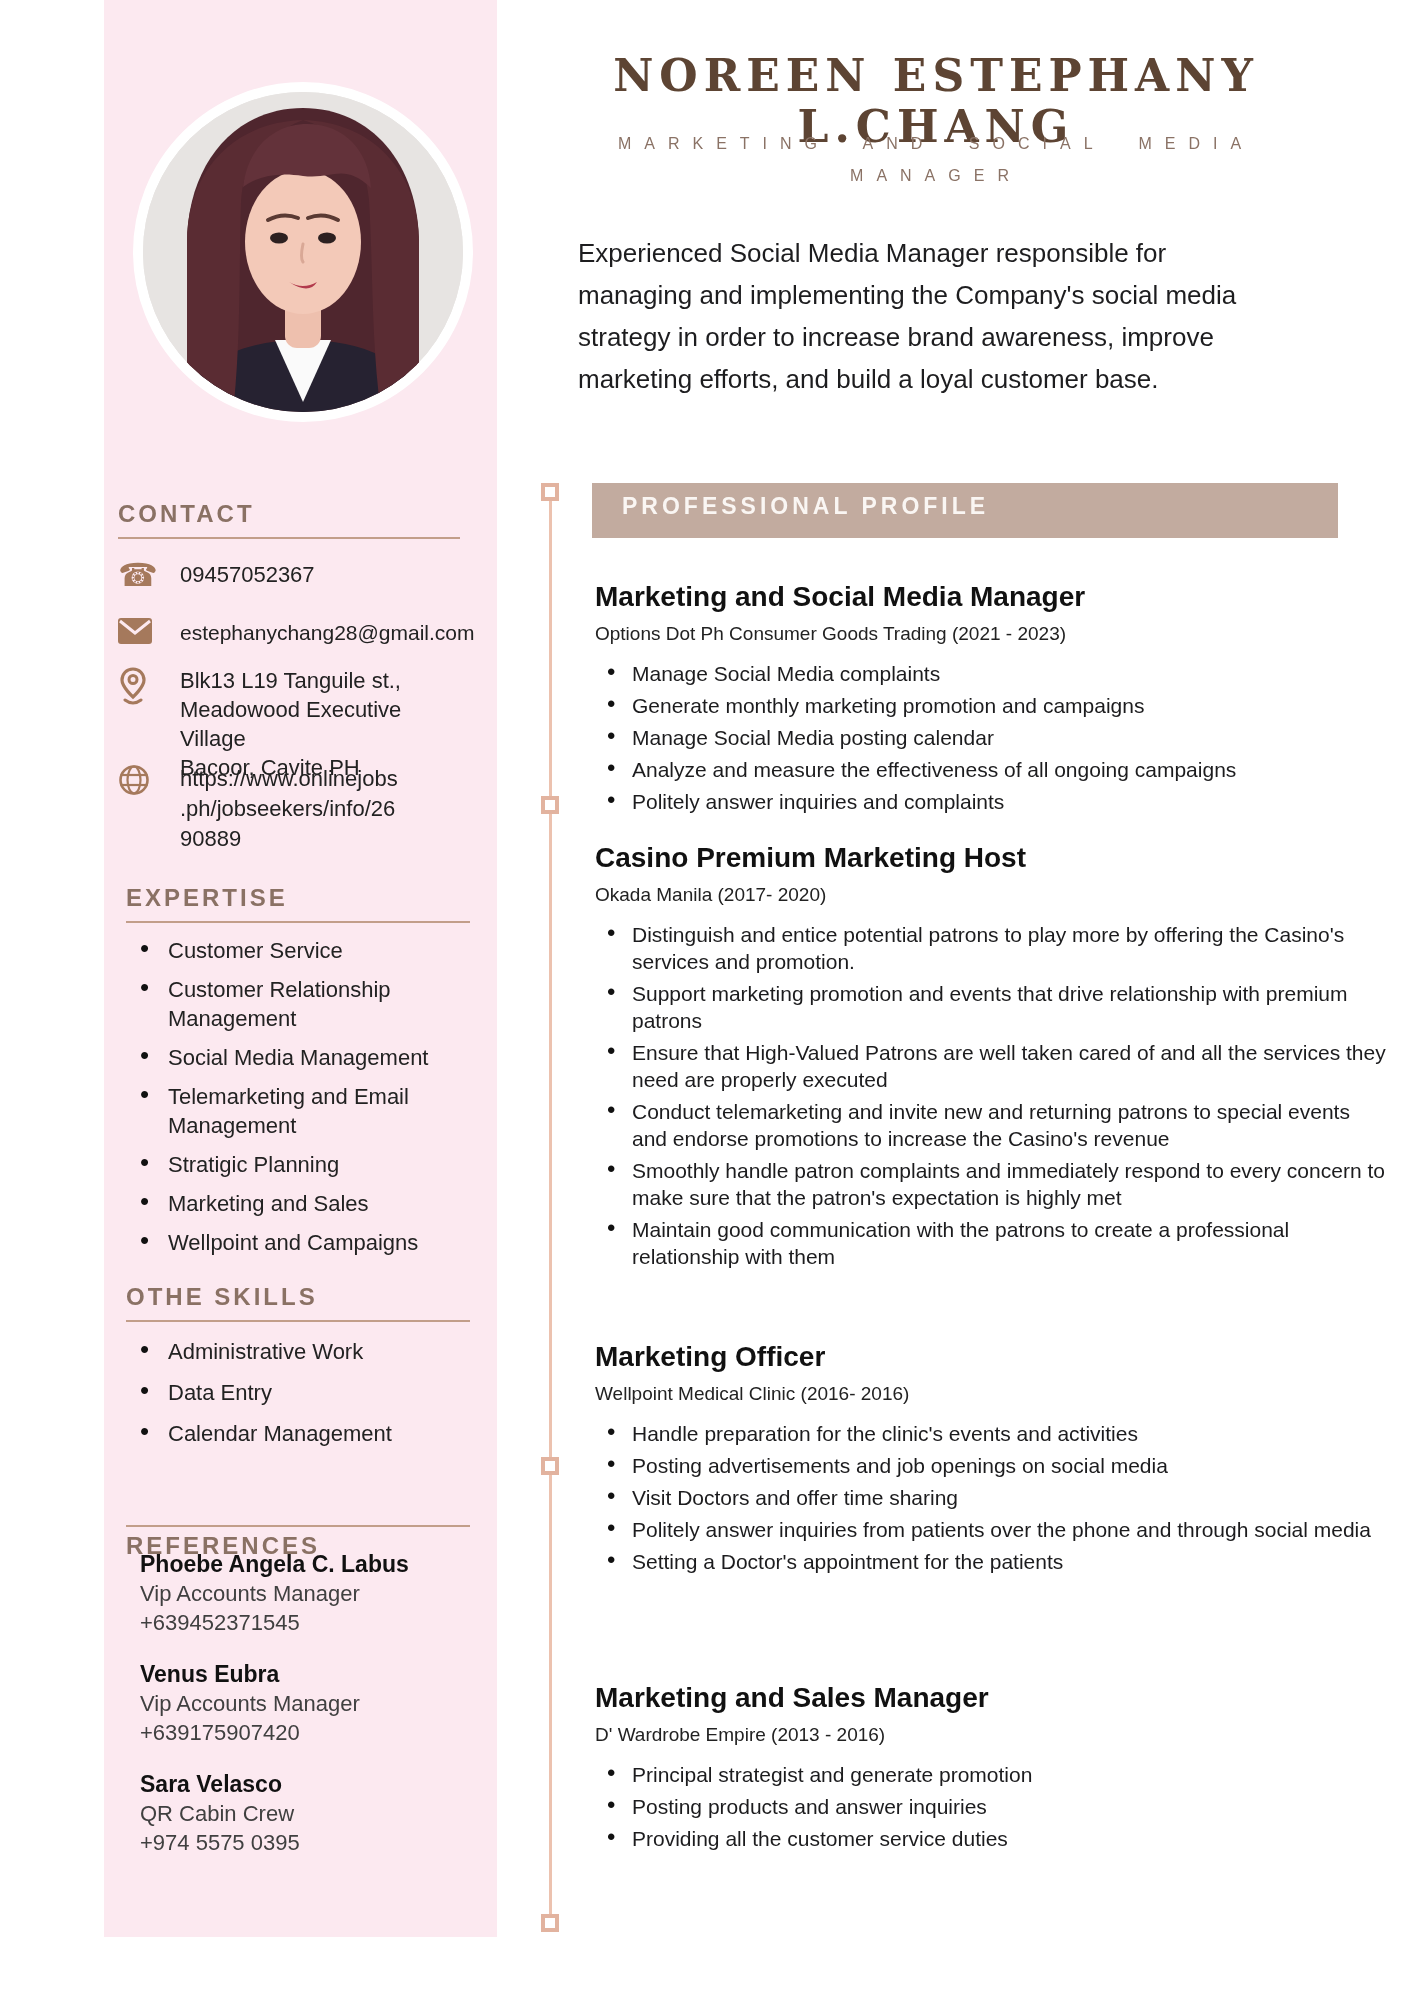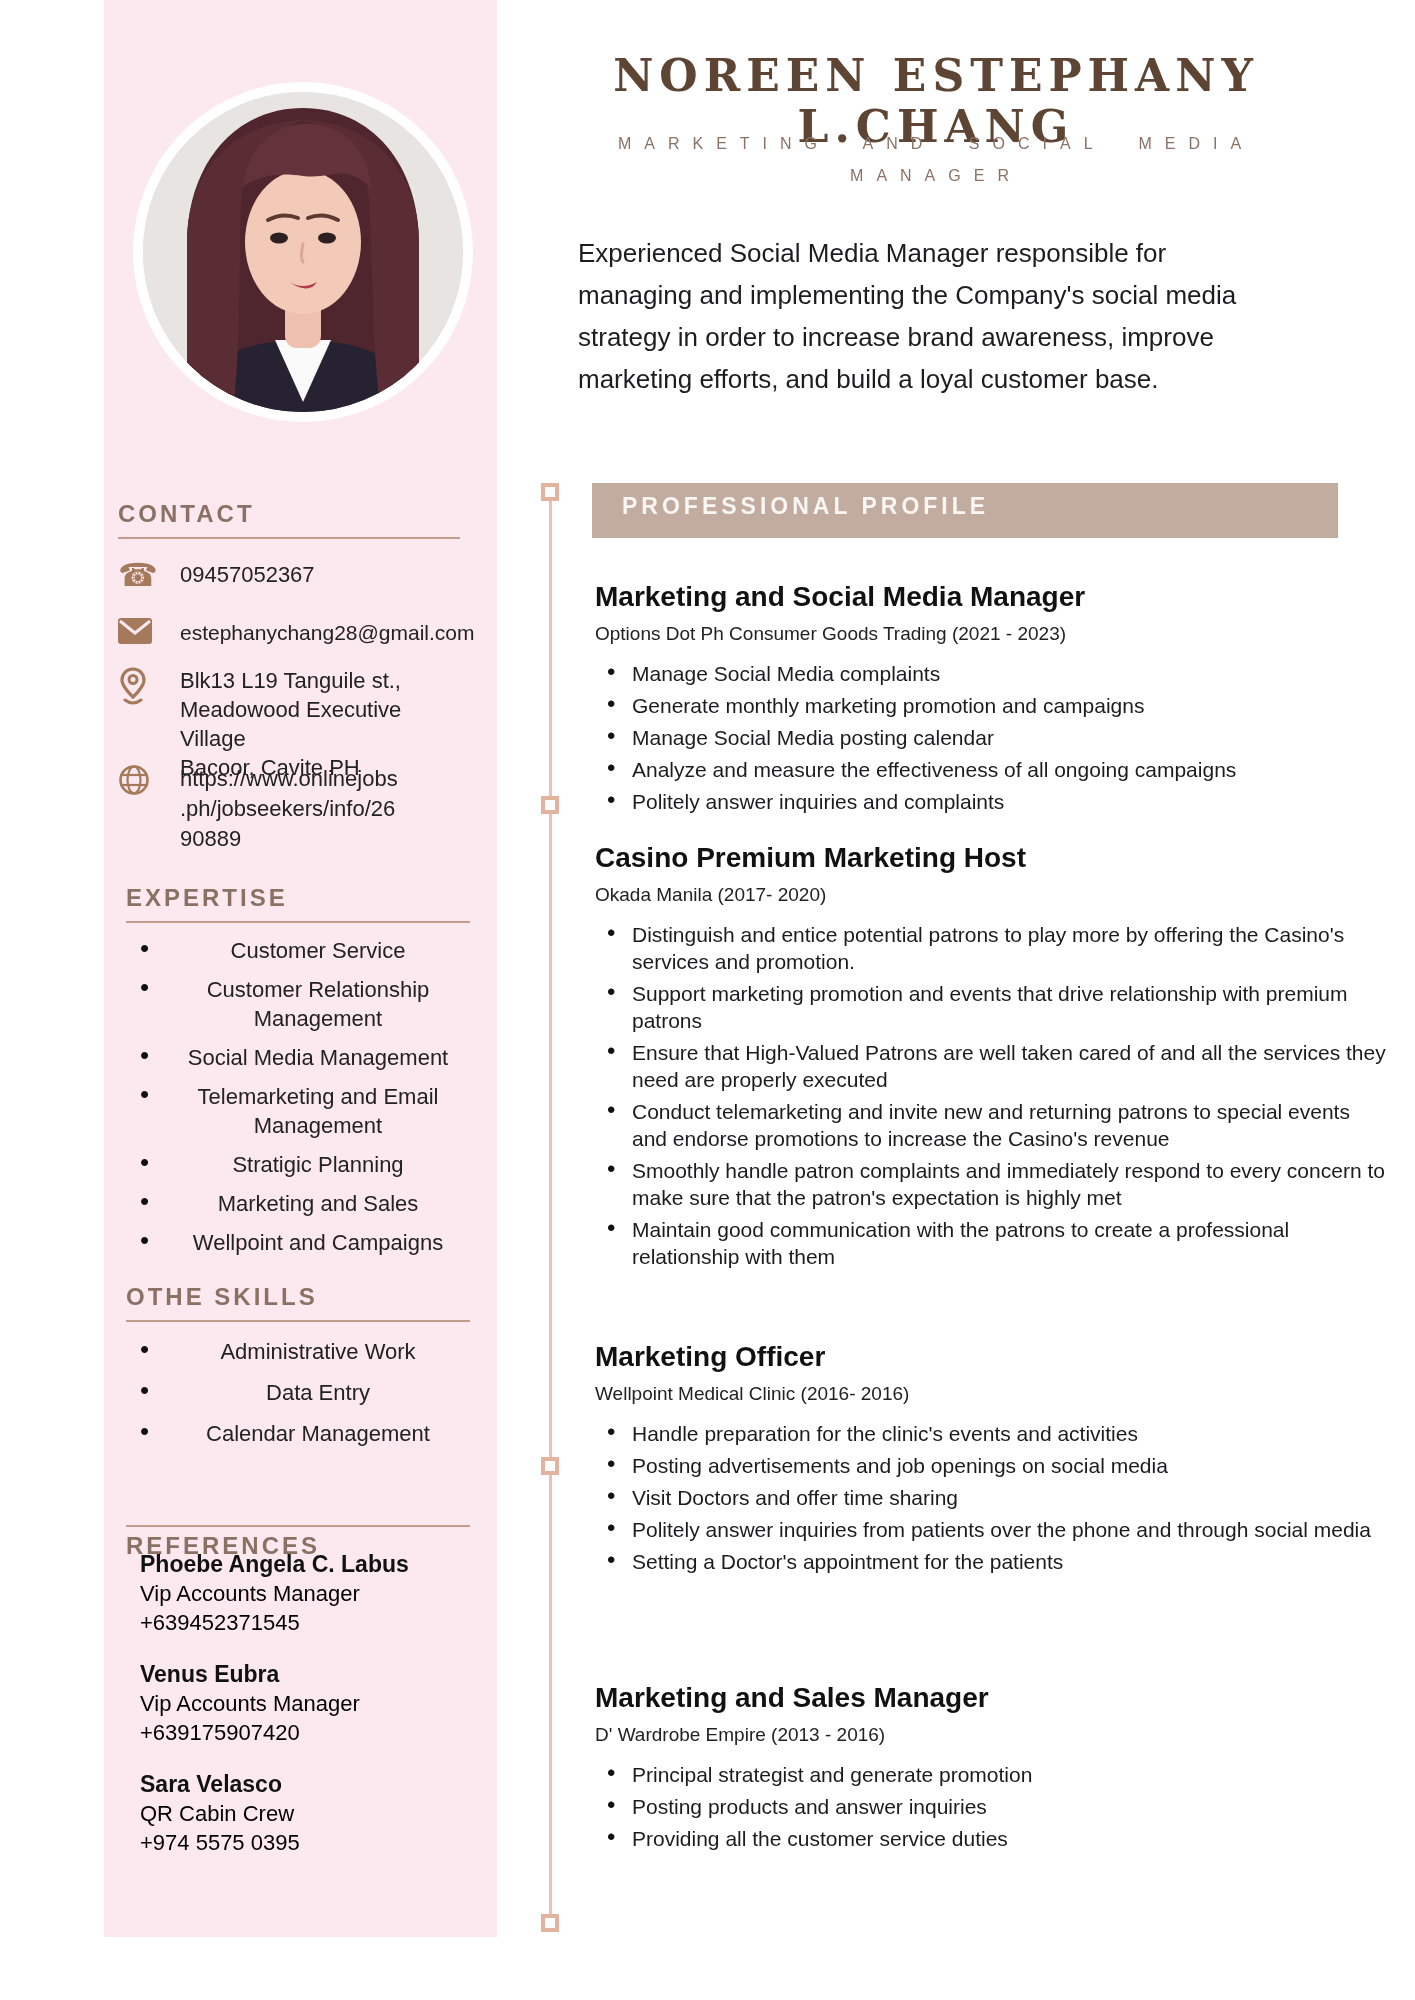--- a/index.html
+++ b/index.html
@@ -11,26 +11,26 @@
   .sidebar-bg{left:104px;top:0;width:393px;height:1937px;background:#fce9f0;}
   .avatar{left:133px;top:82px;width:340px;height:340px;border-radius:50%;
           border:10px solid #ffffff;box-sizing:border-box;overflow:hidden;background:#e7e4e2;}
   .side-heading{font-size:24px;font-weight:bold;letter-spacing:3px;color:#8a7164;}
   .rule{height:2px;background:#c29e8a;}
   .contact-row{display:flex;gap:22px;left:118px;width:352px;}
   .icon-cell{width:40px;flex:0 0 40px;color:#a5795c;display:flex;justify-content:flex-start;}
   .contact-text{font-size:22px;line-height:29px;color:#222;}
   .phone-glyph{font-size:32px;line-height:30px;}
   .side-list{list-style:none;margin:0;padding:0 0 0 42px;width:300px;font-size:22px;line-height:29px;color:#222;}
-  .side-list li{position:relative;margin-bottom:10px;text-align:center;}
+  .side-list li{position:relative;margin-bottom:10px;}
   .side-list.skills li{margin-bottom:12px;}
   .side-list li::before{content:"\2022";position:absolute;left:-28px;top:-2px;font-size:26px;color:#111;}
   .ref{margin-bottom:22px;}
   .ref-name{font-size:23px;font-weight:bold;line-height:30px;color:#111;}
-  .ref-line{font-size:22px;line-height:29px;color:#000000;}
+  .ref-line{font-size:22px;line-height:29px;color:#404040;}
 
   
   .name{left:496px;top:50px;width:880px;text-align:center;
         font-family:"DejaVu Serif",serif;font-weight:bold;font-size:44px;
         letter-spacing:6px;color:#5d4433;}
   .subtitle{left:496px;top:128px;width:880px;text-align:center;color:#8a7265;
             font-size:16px;letter-spacing:13px;word-spacing:16px;line-height:32px;}
   .summary{left:578px;top:232px;width:800px;font-size:26px;line-height:42px;color:#1d1d1f;}
 
   

